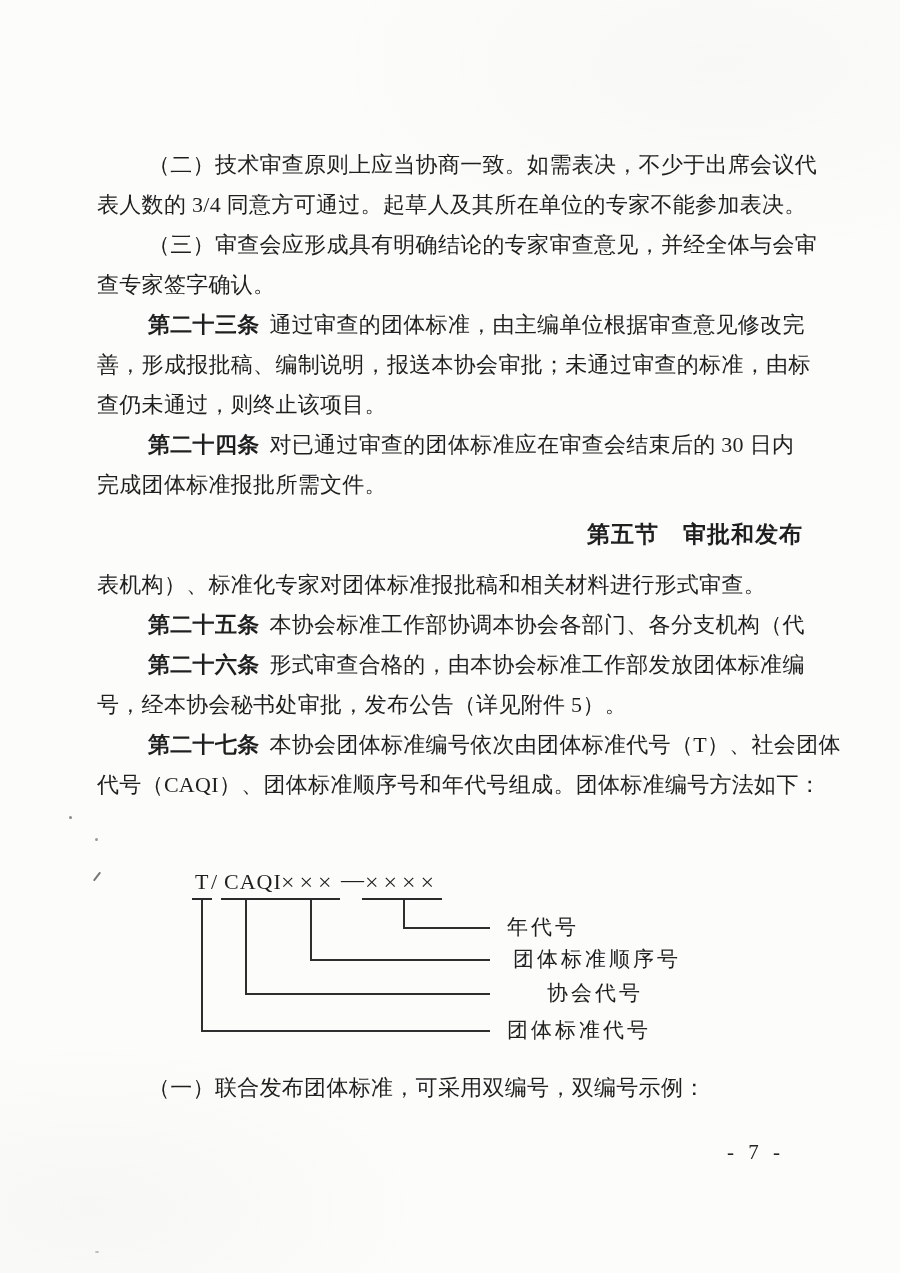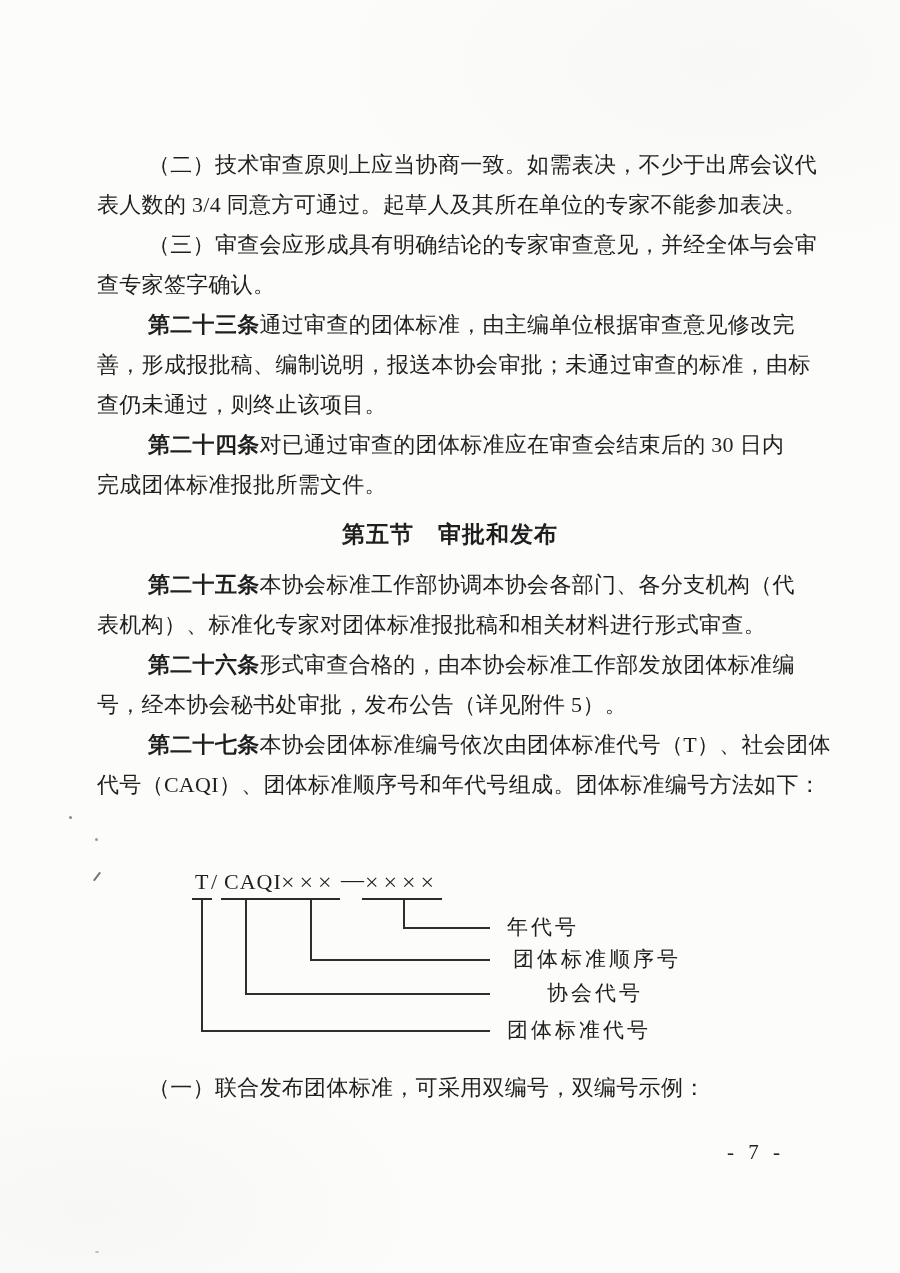--- a/index.html
+++ b/index.html
@@ -12,24 +12,24 @@
       radial-gradient(ellipse 500px 250px at 10% 95%, rgba(0,0,0,0.018), transparent 70%),
       #fcfcfa;
     color:#1f1f1f;
     font-family:"Liberation Serif","DejaVu Serif",serif;
     overflow:hidden;
   }
   .content { position:absolute; left:97px; top:145px; width:706px; }
   .line { height:40px; line-height:40px; font-size:22px; white-space:nowrap; letter-spacing:0.3px; }
   .indent { padding-left:51px; }
   .b { font-weight:bold; }
-  .b:not(:empty) { }
+  .b:not(:empty) { margin-right:10px; }
   .heading {
     height:40px; line-height:40px; margin:10px 0;
-    text-align:center; font-weight:bold; font-size:23px; letter-spacing:1px;
+    text-align:right; font-weight:bold; font-size:23px; letter-spacing:1px;
   }
   .content2 { position:absolute; left:97px; top:1068px; width:706px; }
 
   
   .diagram { position:absolute; left:0; top:845px; width:900px; height:223px; }
   .f { position:absolute; top:24px; font-size:22px; line-height:26px; letter-spacing:1px; }
   .fu { border-bottom:2px solid #2b2b2b; padding:0 3px 3px 3px; }
   .fx { font-size:24px; letter-spacing:5px; }
   .f-t     { left:192px; }
   .f-slash { left:211px; }
@@ -76,22 +76,22 @@
     <div class="line indent"><span>（三）审查会应形成具有明确结论的专家审查意见，并经全体与会审</span></div>
     <div class="line"><span>查专家签字确认。</span></div>
     <div class="line indent"><span class="b">第二十三条</span><span>通过审查的团体标准，由主编单位根据审查意见修改完</span></div>
     <div class="line"><span>善，形成报批稿、编制说明，报送本协会审批；未通过审查的标准，由标</span></div>
     <div class="line"><span>查仍未通过，则终止该项目。</span></div>
     <div class="line indent"><span class="b">第二十四条</span><span>对已通过审查的团体标准应在审查会结束后的 30 日内</span></div>
     <div class="line"><span>完成团体标准报批所需文件。</span></div>
 
     <div class="heading">第五节　审批和发布</div>
 
+    <div class="line"><span>表机构）、标准化专家对团体标准报批稿和相关材料进行形式审查。</span></div>
     <div class="line indent"><span class="b">第二十五条</span><span>本协会标准工作部协调本协会各部门、各分支机构（代</span></div>
-    <div class="line"><span>表机构）、标准化专家对团体标准报批稿和相关材料进行形式审查。</span></div>
     <div class="line indent"><span class="b">第二十六条</span><span>形式审查合格的，由本协会标准工作部发放团体标准编</span></div>
     <div class="line"><span>号，经本协会秘书处审批，发布公告（详见附件 5）。</span></div>
     <div class="line indent"><span class="b">第二十七条</span><span>本协会团体标准编号依次由团体标准代号（T）、社会团体</span></div>
     <div class="line"><span>代号（CAQI）、团体标准顺序号和年代号组成。团体标准编号方法如下：</span></div>
   </div>
 
   <div class="diagram">
     <span class="f fu f-t">T</span>
     <span class="f f-slash">/</span>
     <span class="f fu f-caqi">CAQI</span>

